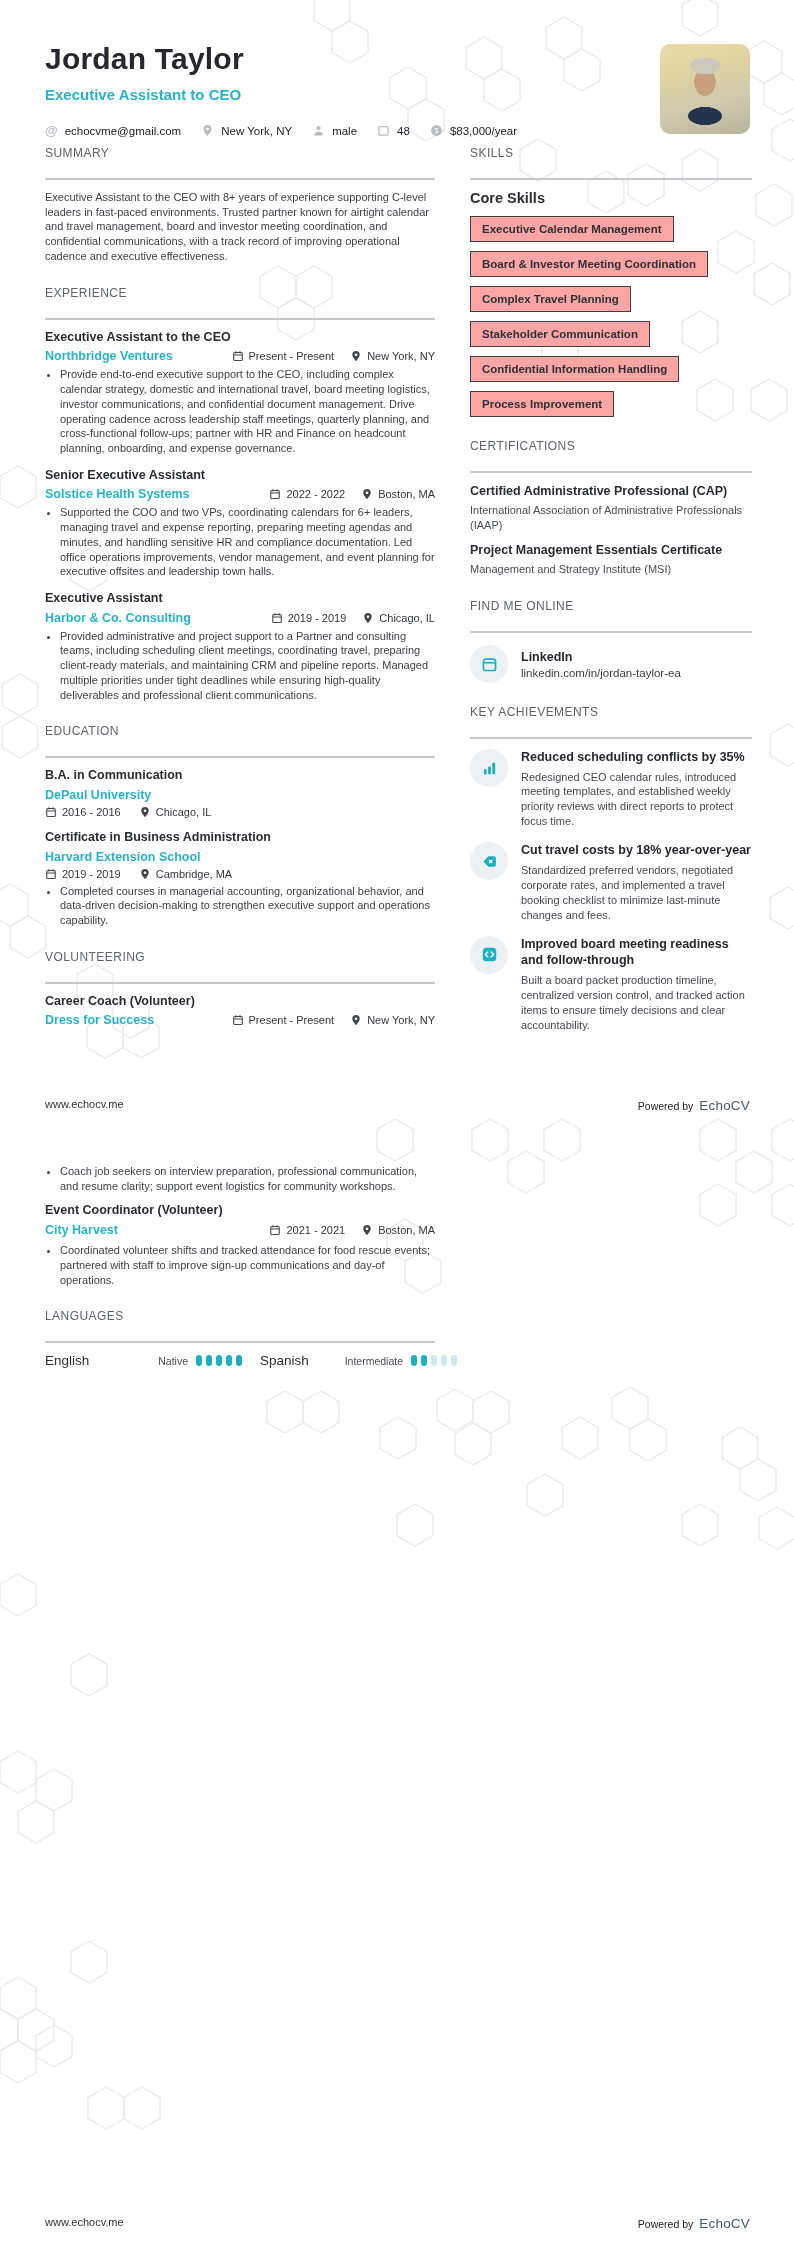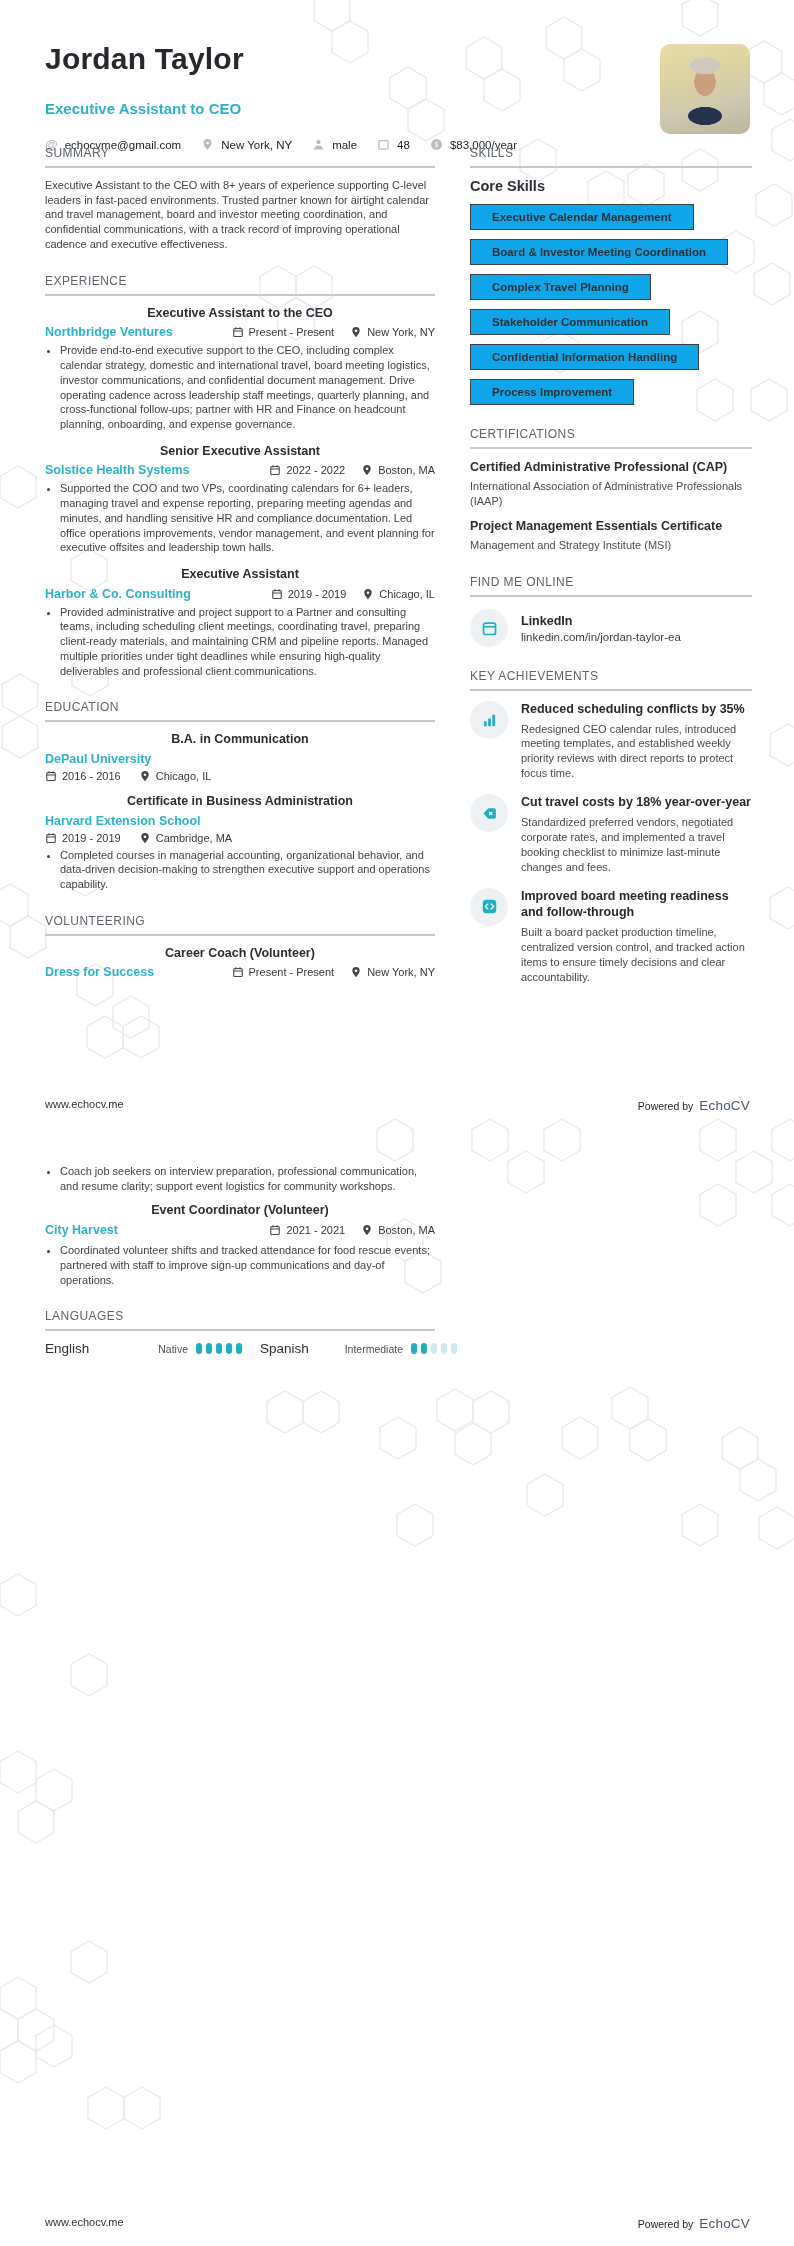--- a/index.html
+++ b/index.html
@@ -3,56 +3,56 @@
 <meta charset="utf-8">
 <style>
   html,body{margin:0;padding:0;background:#fff;}
   .canvas{position:relative;width:794px;height:2246px;background:#fff;overflow:hidden;
           font-family:"Liberation Sans",sans-serif;color:#2b2e33;}
   .hexbg{position:absolute;left:0;top:0;z-index:0;}
   .layer{position:absolute;z-index:1;}
 
   
   .name{font-size:30px;font-weight:700;color:#26282d;letter-spacing:.2px;}
-  .role{font-size:15px;font-weight:700;color:#29b3c9;margin-top:24px;}
+  .role{font-size:15px;font-weight:700;color:#29b3c9;margin-top:10px;}
   .contact{display:flex;align-items:center;gap:20px;margin-top:20px;}
   .c-item{display:flex;align-items:center;gap:7px;font-size:11.5px;font-weight:500;color:#202428;}
   .c-ic{color:#b9bdc2;display:flex;align-items:center;}
   .c-ic svg{display:block;}
   .photo{position:absolute;left:660px;top:44px;width:90px;height:90px;border-radius:10px;z-index:1;
     background:
       radial-gradient(ellipse 26px 14px at 45px 22px,#cfc9bd 58%,rgba(207,201,189,0) 60%),
       radial-gradient(ellipse 17px 22px at 45px 38px,#c9a07e 62%,rgba(201,160,126,0) 64%),
       radial-gradient(ellipse 30px 16px at 45px 72px,#25334d 55%,rgba(37,51,77,0) 58%),
       linear-gradient(165deg,#e9dcab 0%,#ddd2a0 35%,#cfc9ae 65%,#b8b49d 100%);}
 
   
   .sec-h{font-size:12px;font-weight:400;color:#5e636a;letter-spacing:.45px;
-         padding-bottom:6px;border-bottom:2px solid #c5c8cc;margin:22px 0 10px 0;}
+         padding-bottom:18px;border-bottom:2px solid #c5c8cc;margin:22px 0 10px 0;}
   .sec-h.first{margin-top:0;}
   .body-t{font-size:11px;line-height:1.34;color:#3f4348;}
 
   
   .job{margin-bottom:12px;}
-  .job-title{font-size:12.5px;font-weight:700;color:#2a2d32;margin-bottom:4px;line-height:1.25;text-align:center;}
+  .job-title{font-size:12.5px;font-weight:700;color:#2a2d32;margin-bottom:4px;line-height:1.25;}
   .job-line{display:flex;align-items:center;margin-bottom:4px;white-space:nowrap;}
   .company{font-size:12.5px;font-weight:700;color:#29b3c9;margin-right:auto;}
   .meta{display:flex;align-items:center;gap:5px;font-size:11px;color:#34383d;}
   .meta + .meta{margin-left:16px;}
   .meta svg{display:block;}
   .edu-meta{display:flex;align-items:center;margin-bottom:4px;}
   .edu-meta .meta{margin-left:0;}
   .edu-meta .meta + .meta{margin-left:18px;}
   .bullets{margin:0;padding-left:15px;}
   .bullets li{font-size:11px;line-height:1.34;color:#3f4348;}
 
   
   .group-h{font-size:14.5px;font-weight:700;color:#2b2e33;margin:4px 0 10px 0;}
-  .chip{width:max-content;max-width:100%;border:1px solid #3c4045;background:#0ea5e9;
-        padding:6px 21px;font-size:11.5px;font-weight:600;color:#2d3136;margin-bottom:9px;}
+  .chip{width:max-content;max-width:100%;border:1px solid #3c4045;background:#fca5a5;
+        padding:6px 11px;font-size:11.5px;font-weight:600;color:#2d3136;margin-bottom:9px;}
   .cert{margin-bottom:9px;}
   .cert-n{font-size:12.5px;font-weight:700;color:#2a2d32;line-height:1.3;margin-bottom:4px;}
   .cert-i{font-size:11px;color:#494e54;line-height:1.35;}
   .link-row{display:flex;align-items:center;gap:13px;margin-top:12px;}
   .ic-circle{width:38px;height:38px;border-radius:50%;background:#eef1f4;flex:0 0 38px;
              display:flex;align-items:center;justify-content:center;}
   .link-label{font-size:12.5px;font-weight:700;color:#26292e;margin-bottom:3px;}
   .link-url{font-size:11.5px;color:#3b3f44;}
   .ach{display:flex;gap:13px;margin-bottom:13px;}
   .ach-t{font-size:12.5px;font-weight:600;color:#26292e;line-height:1.32;margin-bottom:4px;}

